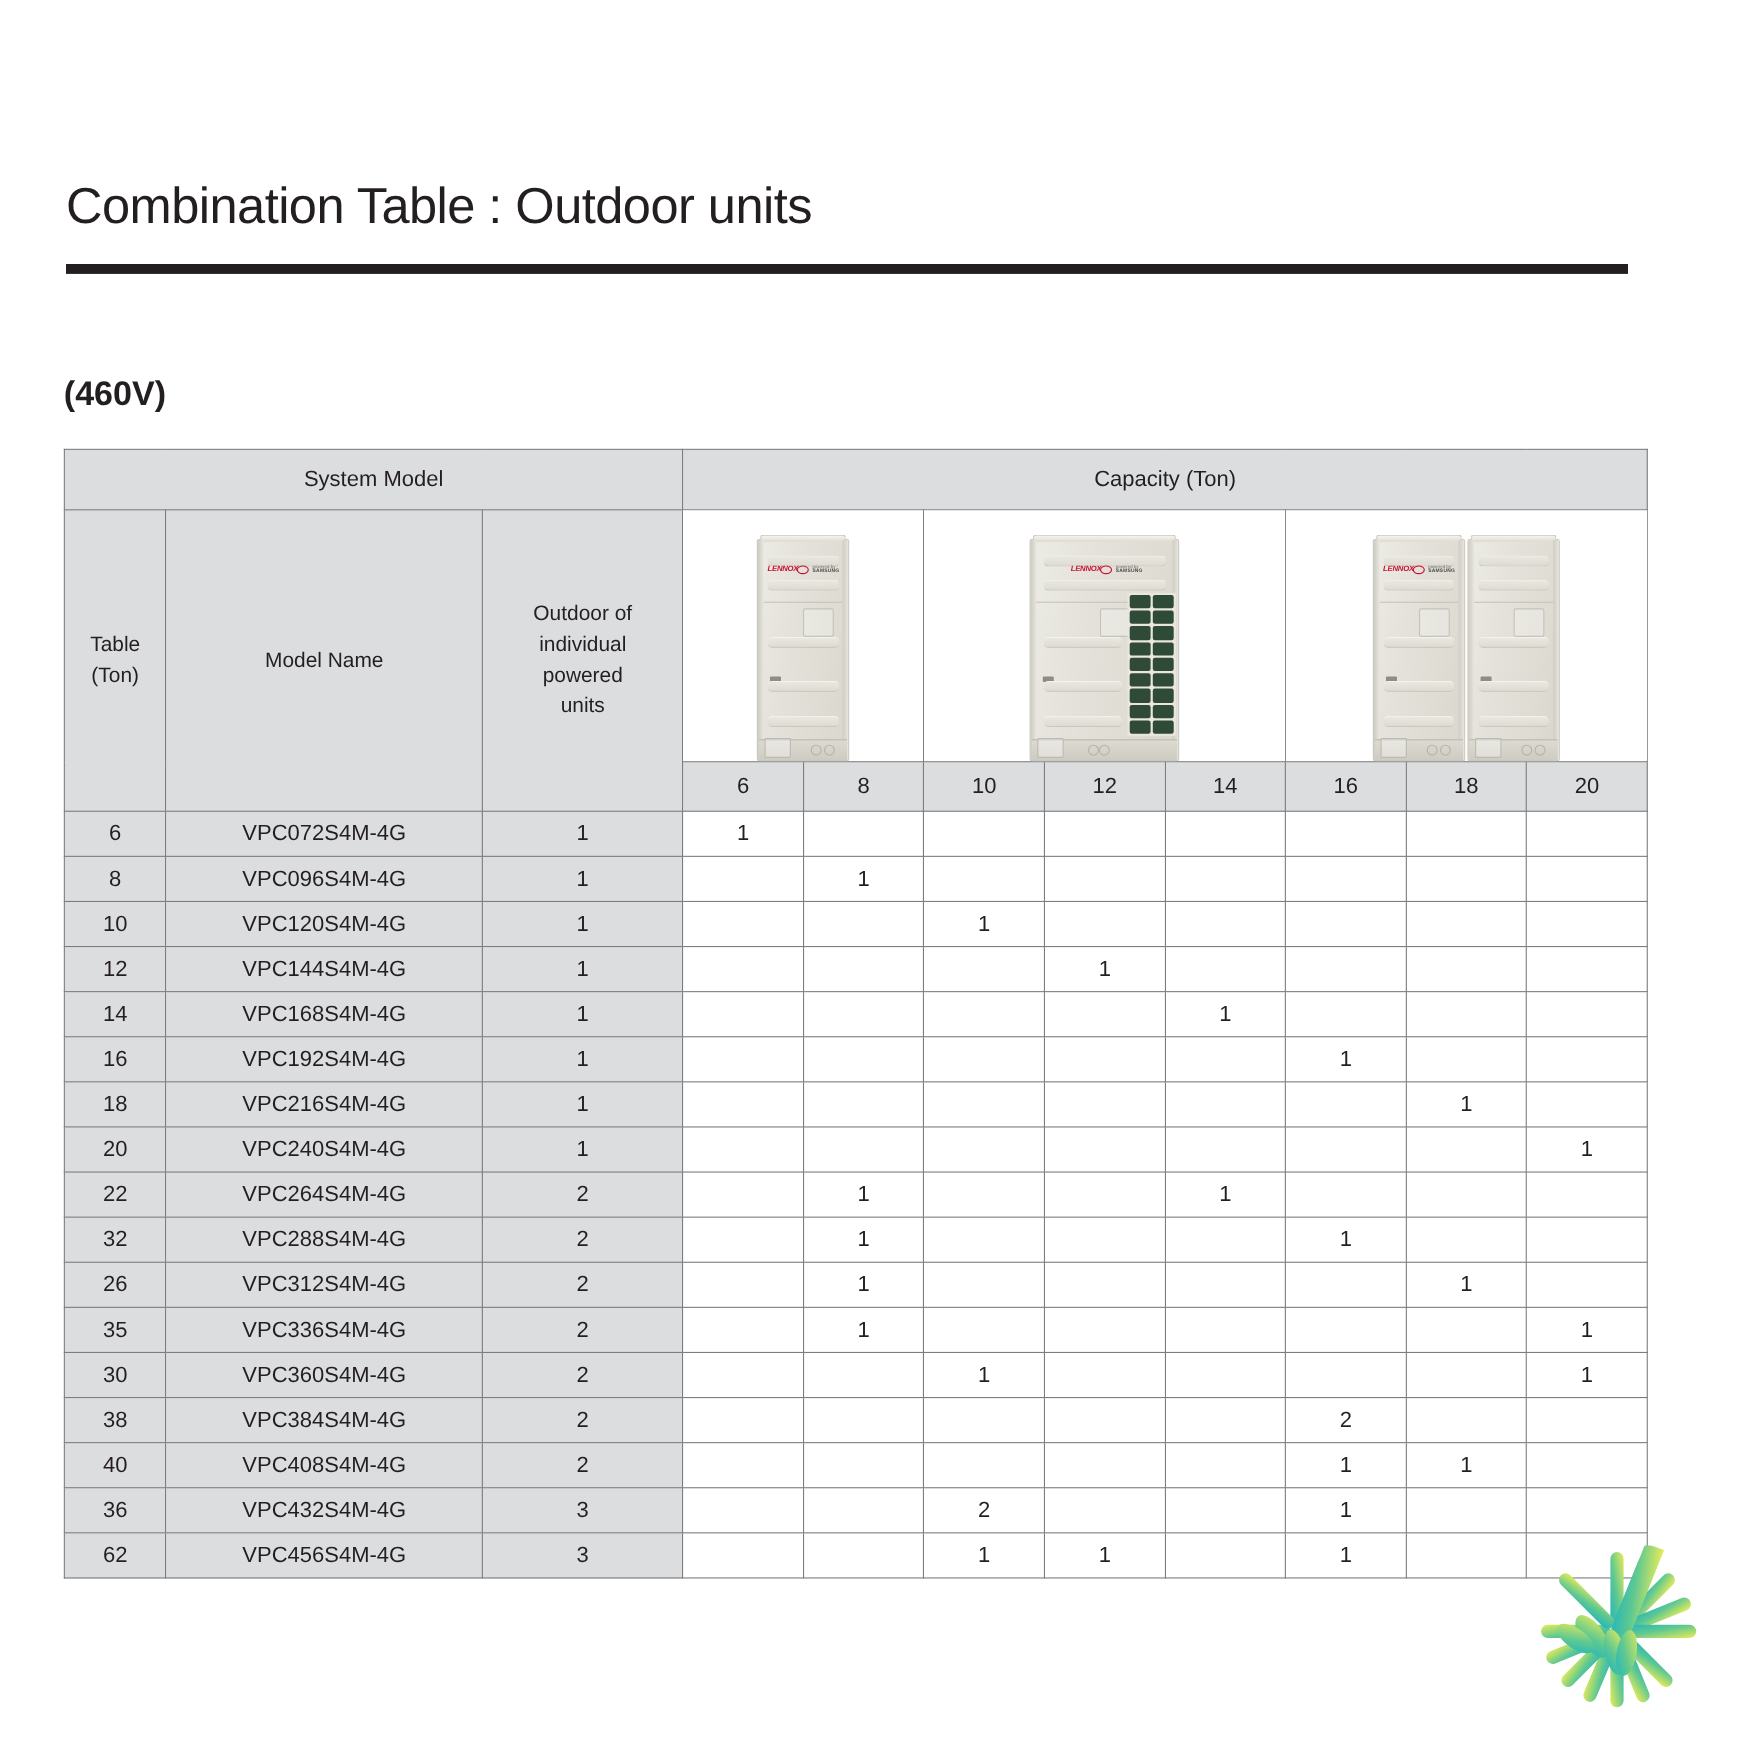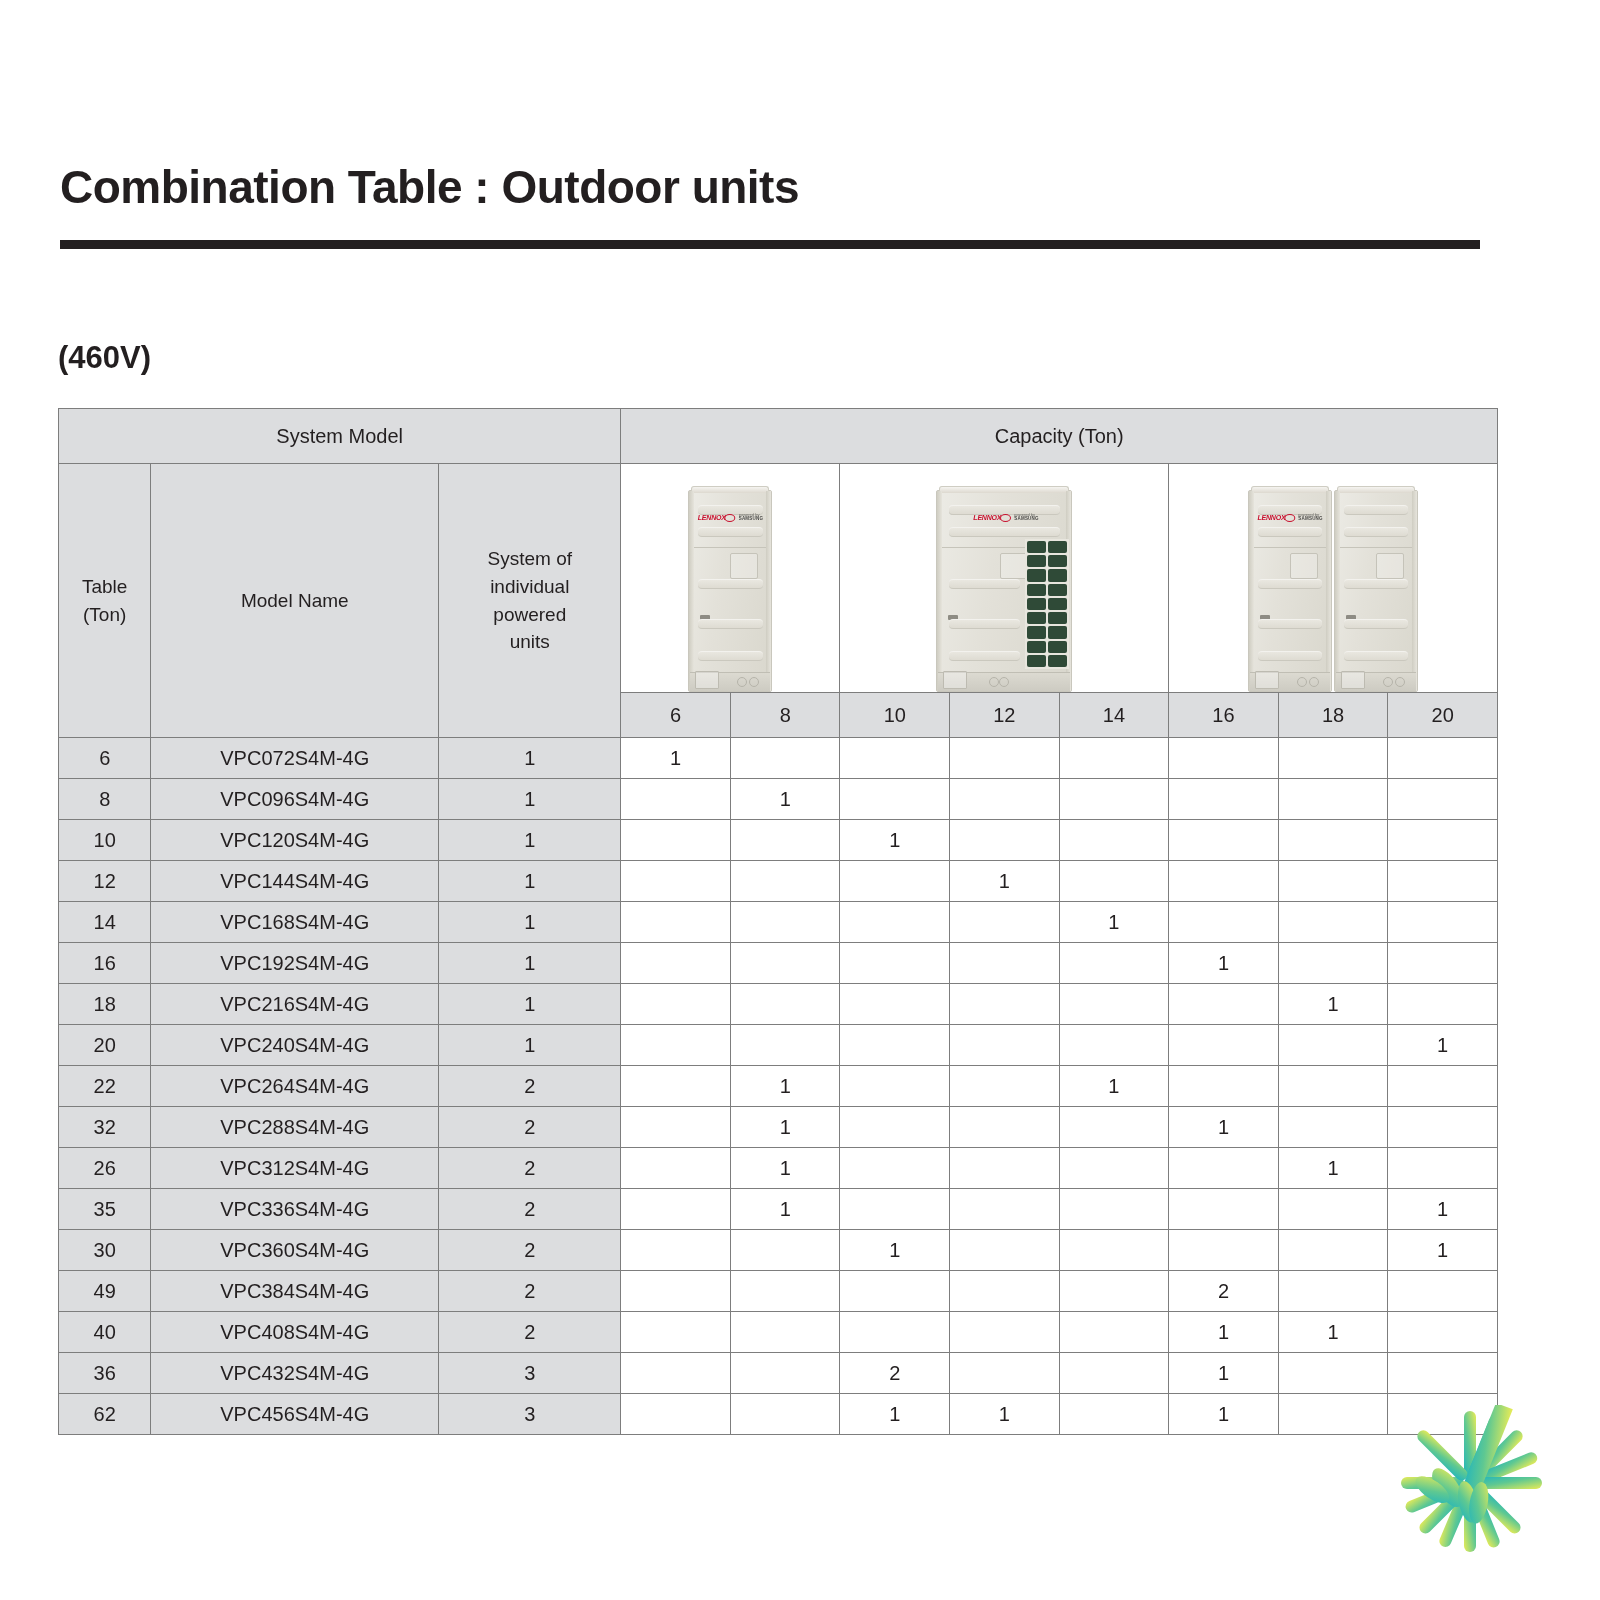--- a/index.html
+++ b/index.html
@@ -11,21 +11,21 @@
     overflow:hidden;
     position:relative;
   }
   .page{position:absolute;inset:0;}
 
   
   .title{
     position:absolute;
     left:60px; top:160px;
     font-size:46px;
-    font-weight:bold;
+    font-weight:normal;
     letter-spacing:-0.5px;
     color:#231f20;
     white-space:nowrap;
   }
   .title-rule{
     position:absolute;
     left:60px; top:240px;
     width:1420px; height:9px;
     background:#231f20;
   }
@@ -216,21 +216,21 @@
         <td class="hdr h-capacity" colspan="8">Capacity (Ton)</td>
       </tr>
 
       <tr>
         <td class="hdr h-sub" rowspan="2">
           <div>Table</div>
           <div>(Ton)</div>
         </td>
         <td class="hdr h-sub" rowspan="2">Model Name</td>
         <td class="hdr h-sub" rowspan="2">
-          <div>System of</div>
+          <div>Outdoor of</div>
           <div>individual</div>
           <div>powered</div>
           <div>units</div>
         </td>
 
         <td class="imgcell" colspan="2">
           <div class="unit-row">
             <div class="unit">
               <div class="cap"></div>
                   <div class="side l"></div>
@@ -550,21 +550,21 @@
             <td class="white"></td>
             <td class="white"></td>
             <td class="white">1</td>
             <td class="white"></td>
             <td class="white"></td>
             <td class="white"></td>
             <td class="white"></td>
             <td class="white">1</td>
           </tr>
           <tr class="body-row">
-            <td class="shade">49</td>
+            <td class="shade">38</td>
             <td class="shade">VPC384S4M-4G</td>
             <td class="shade">2</td>
             <td class="white"></td>
             <td class="white"></td>
             <td class="white"></td>
             <td class="white"></td>
             <td class="white"></td>
             <td class="white">2</td>
             <td class="white"></td>
             <td class="white"></td>

